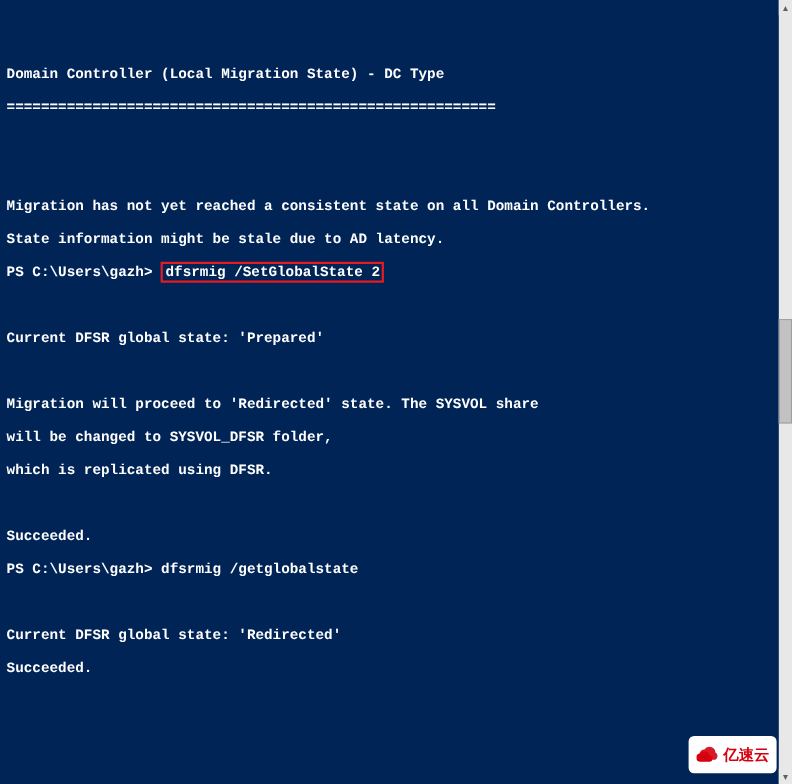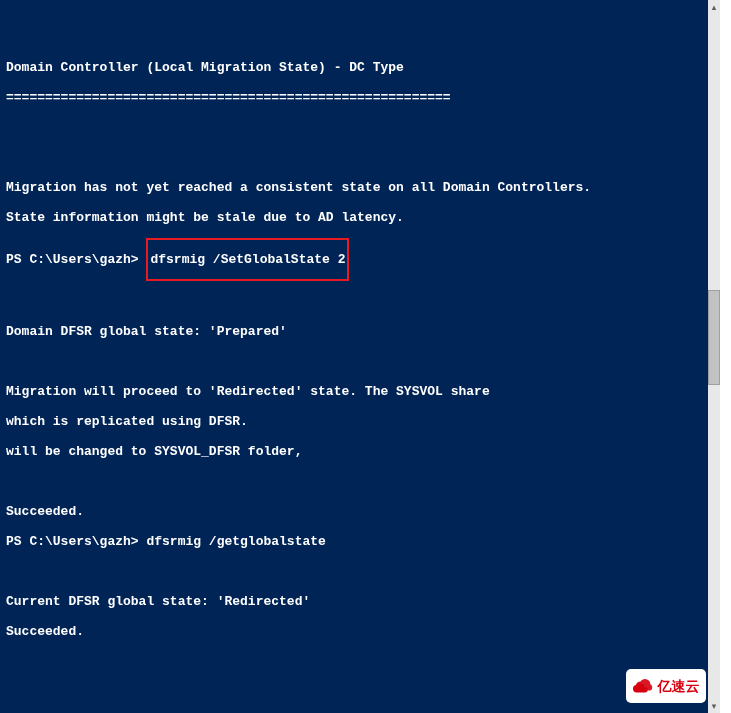--- a/index.html
+++ b/index.html
@@ -45,21 +45,21 @@
     color: #606060;
     font-family: sans-serif;
     font-weight: normal;
   }
   .scrollbar-arrow-up { top: 0; }
   .scrollbar-arrow-down { bottom: 0; }
   .line { display: block; min-height: 15px; }
   .highlight-box {
     border: 2px solid #e81b23;
     display: inline-block;
-    padding: 12px 2px;
+    padding: 0 2px;
     margin: -2px -2px -2px 0;
     vertical-align: baseline;
   }
   .logo {
     position: absolute;
     right: 25px;
     bottom: 10px;
     width: 80px;
     height: 34px;
     background: #ffffff;
@@ -88,25 +88,25 @@
   <div class="scrollbar-thumb"></div>
   <div class="scrollbar-arrow-down">▾</div>
 <span class="line">Domain Controller (Local Migration State) - DC Type</span>
 <span class="line">=========================================================</span>
 <span class="line"> </span>
 <span class="line"> </span>
 <span class="line">Migration has not yet reached a consistent state on all Domain Controllers.</span>
 <span class="line">State information might be stale due to AD latency.</span>
 <span class="line"><span>PS C:\Users\gazh&gt; </span><span class="highlight-box">dfsrmig /SetGlobalState 2</span></span>
 <span class="line"> </span>
-<span class="line">Domain DFSR global state: 'Prepared'</span>
+<span class="line">Current DFSR global state: 'Prepared'</span>
 <span class="line"> </span>
 <span class="line">Migration will proceed to 'Redirected' state. The SYSVOL share</span>
+<span class="line">will be changed to SYSVOL_DFSR folder,</span>
 <span class="line">which is replicated using DFSR.</span>
-<span class="line">will be changed to SYSVOL_DFSR folder,</span>
 <span class="line"> </span>
 <span class="line">Succeeded.</span>
 <span class="line">PS C:\Users\gazh&gt; dfsrmig /getglobalstate</span>
 <span class="line"> </span>
 <span class="line">Current DFSR global state: 'Redirected'</span>
 <span class="line">Succeeded.</span>
 
 
 
 

